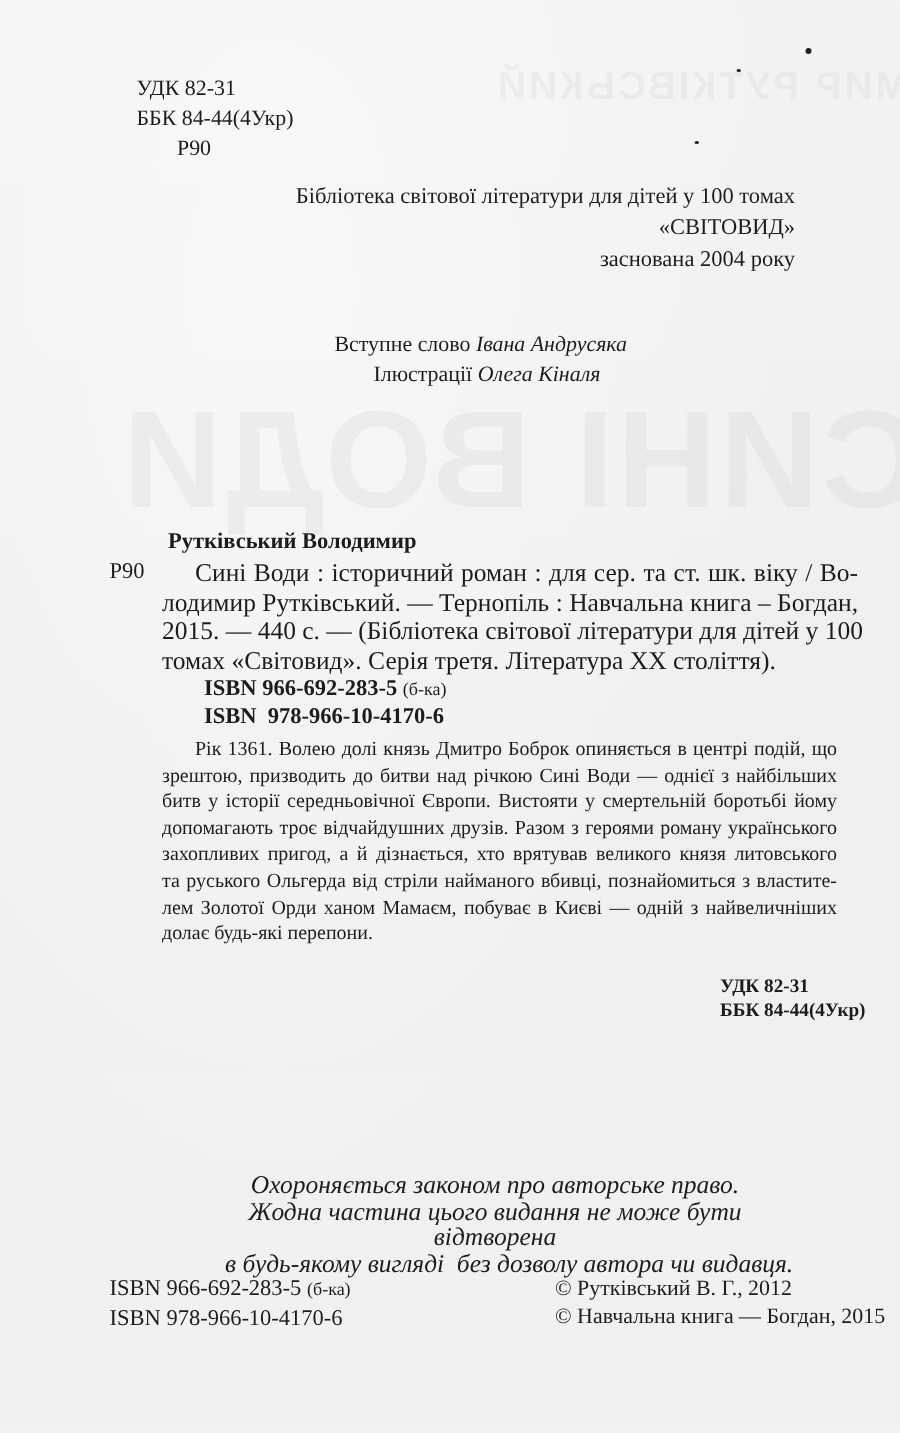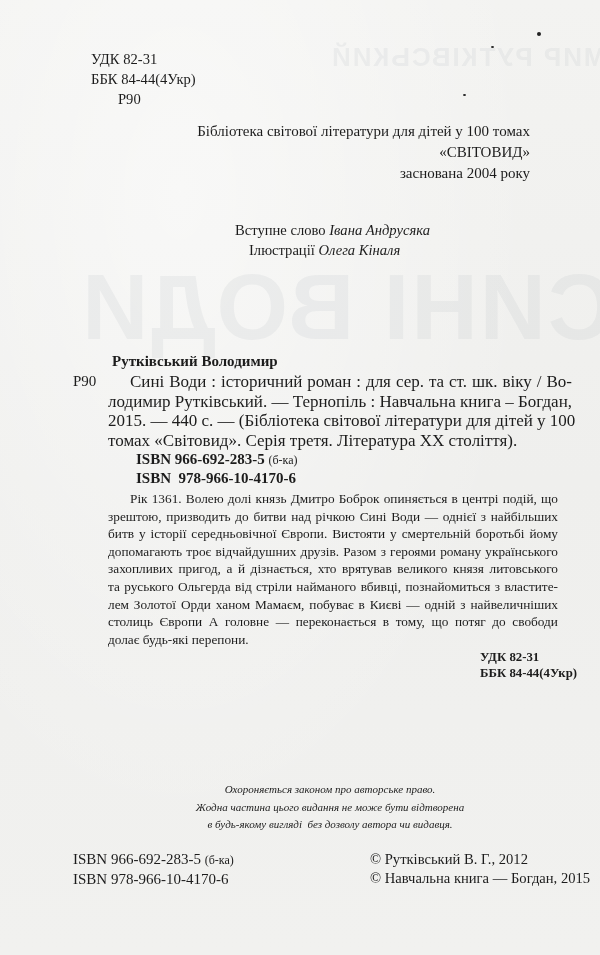--- a/index.html
+++ b/index.html
@@ -28,21 +28,21 @@
     .bold { font-weight: bold; }
     .ital { font-style: italic; }
     .center { text-align: right; }
     .small { font-size: 12px; }
     .annot { position: absolute; left: 108px; width: 450px; font-size: 13.3px; line-height: 17.6px; text-align: justify; }
     .annot .line { display: block; text-align: justify; text-align-last: justify; }
     .annot .line.last { text-align-last: left; }
     .biblio { position: absolute; left: 108px; width: 464px; font-size: 17px; line-height: 19.5px; }
     .biblio .line { display: block; white-space: nowrap; text-align: justify; text-align-last: justify; }
     .biblio .line.last { text-align-last: left; }
-    .notice { position: absolute; left: 150px; width: 360px; text-align: center; font-style: italic; font-size: 11px; line-height: 17.5px; }
+    .notice { position: absolute; left: 150px; width: 360px; text-align: center; font-style: italic; font-size: 17px; line-height: 17.5px; }
     .dot { position: absolute; background: #222; border-radius: 50%; }
   </style>
 </head>
 <body>
 
 <div class="page">
 
   <div class="ghost ghost-top">ВОЛОДИМИР РУТКІВСЬКИЙ</div>
   <div class="ghost ghost-big">СИНІ ВОДИ</div>
 
@@ -51,21 +51,21 @@
   <div class="dot" style="left:463px;top:94px;width:3px;height:2px;"></div>
 
   <div class="abs f14" style="left:91px;top:50px;">УДК 82-31</div>
   <div class="abs f14" style="left:91px;top:70px;">ББК 84-44(4Укр)</div>
   <div class="abs f14" style="left:118px;top:90px;">Р90</div>
 
   <div class="abs f15 center" style="left:110px;top:122px;width:420px;">Бібліотека світової літератури для дітей у 100 томах</div>
   <div class="abs f15 center" style="left:110px;top:143px;width:420px;">«СВІТОВИД»</div>
   <div class="abs f15 center" style="left:110px;top:164px;width:420px;">заснована 2004 року</div>
 
-  <div class="abs f14" style="left:223px;top:221px;margin-left:12px;">
+  <div class="abs f14" style="left:223px;top:221px;">
     <span>Вступне слово</span>
     <span class="ital">Івана Андрусяка</span>
   </div>
   <div class="abs f14" style="left:249px;top:241px;">
     <span>Ілюстрації</span>
     <span class="ital">Олега Кіналя</span>
   </div>
 
   <div class="abs f15 bold" style="left:112px;top:352px;">Рутківський Володимир</div>
   <div class="abs f15" style="left:73px;top:372px;">Р90</div>
@@ -84,21 +84,20 @@
   <div class="abs f15 bold" style="left:136px;top:469px;white-space:pre;">ISBN  978-966-10-4170-6</div>
 
   <div class="annot" style="top:490px;">
     <span class="line" style="padding-left:22px;">Рік 1361. Волею долі князь Дмитро Боброк опиняється в центрі подій, що</span>
     <span class="line">зрештою, призводить до битви над річкою Сині Води — однієї з найбільших</span>
     <span class="line">битв у історії середньовічної Європи. Вистояти у смертельній боротьбі йому</span>
     <span class="line">допомагають троє відчайдушних друзів. Разом з героями роману українського</span>
     <span class="line">захопливих пригод, а й дізнається, хто врятував великого князя литовського</span>
     <span class="line">та руського Ольгерда від стріли найманого вбивці, познайомиться з властите-</span>
     <span class="line">лем Золотої Орди ханом Мамаєм, побуває в Києві — одній з найвеличніших</span>
-    <span class="line">столиць Європи А головне — переконається в тому, що потяг до свободи</span>
     <span class="line last">долає будь-які перепони.</span>
   </div>
 
   <div class="abs bold" style="left:480px;top:649px;font-size:12.8px;line-height:16px;">УДК 82-31</div>
   <div class="abs bold" style="left:480px;top:665px;font-size:12.8px;line-height:16px;">ББК 84-44(4Укр)</div>
 
   <div class="notice" style="top:781px;">
     <div>Охороняється законом про авторське право.</div>
     <div>Жодна частина цього видання не може бути відтворена</div>
     <div style="white-space:pre;">в будь-якому вигляді  без дозволу автора чи видавця.</div>

